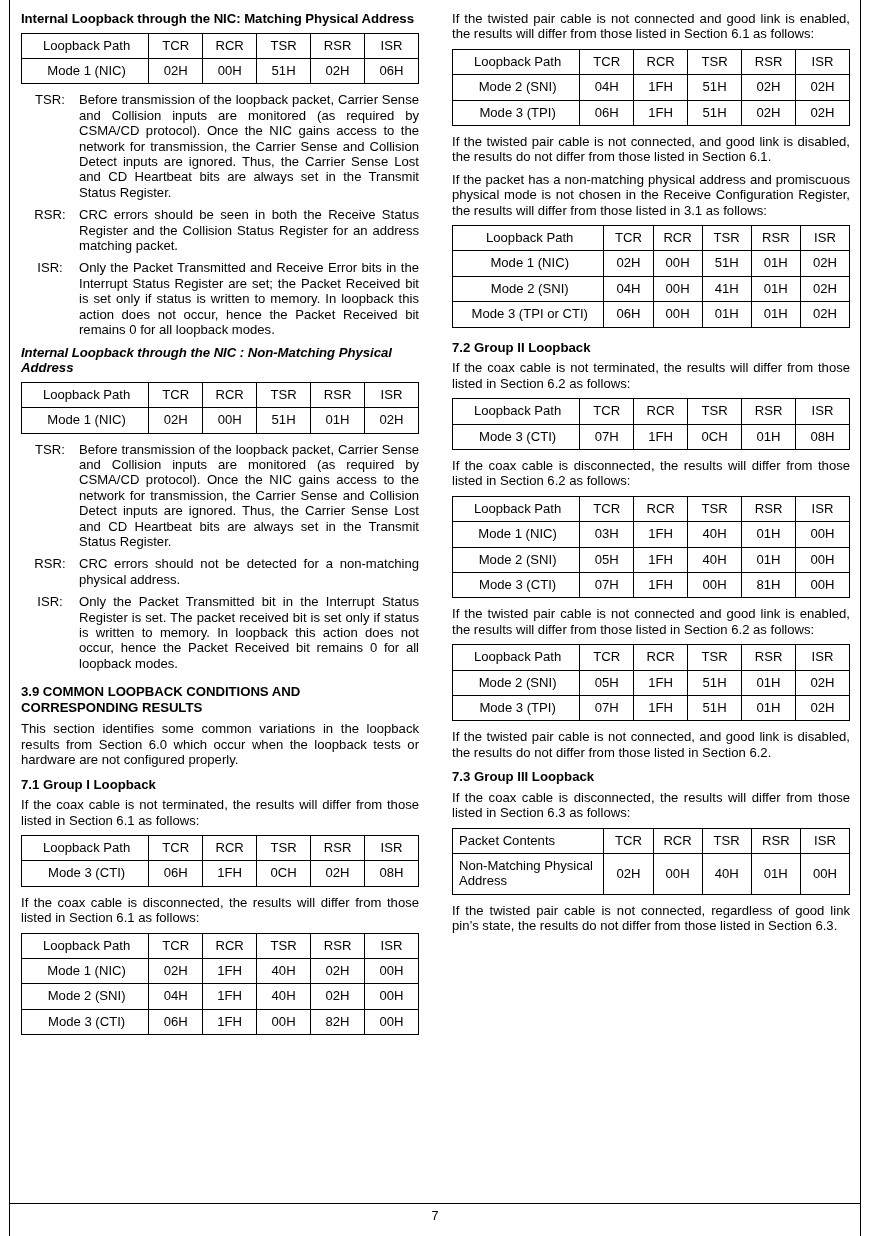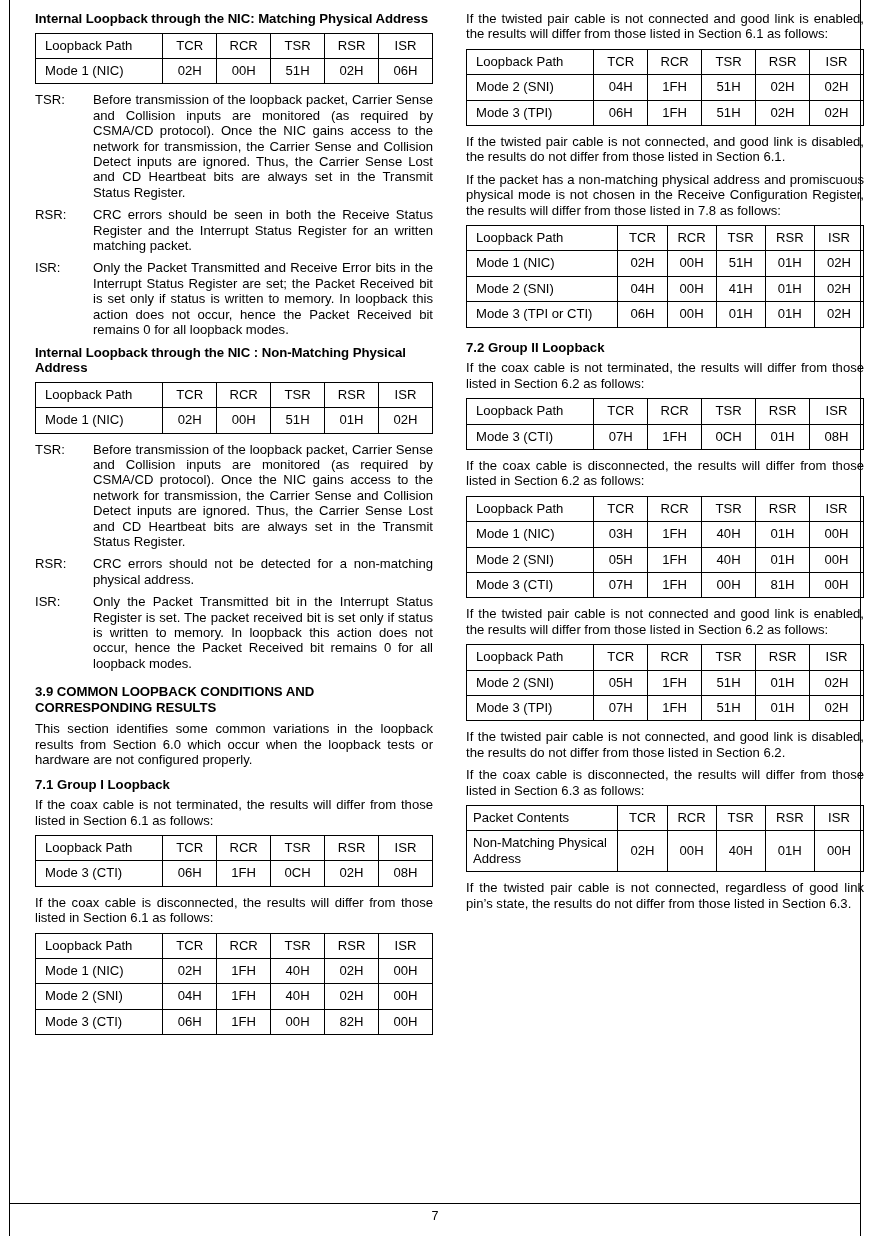--- a/index.html
+++ b/index.html
@@ -20,21 +20,21 @@
     left: 9px;
     top: 0px;
     width: 852px;
     height: 1236px;
     border-left: 1.4px solid #000;
     border-right: 1.4px solid #000;
     box-sizing: border-box;
   }
   .columns {
     position: absolute;
-    left: 25px;
+    left: 11px;
     top: 11px;
     width: 830px;
     display: flex;
     gap: 33px;
   }
   .col {
     width: 398px;
     flex: 0 0 398px;
   }
 
@@ -63,20 +63,21 @@
   
   .defrow {
     display: flex;
     font-size: 13.1px;
     line-height: 15.4px;
     margin: 0 0 7px 0;
   }
   .defrow .lbl {
     flex: 0 0 58px;
     width: 58px;
+    text-align: center;
   }
   .defrow .txt {
     flex: 1 1 auto;
     text-align: justify;
     text-justify: inter-word;
   }
 
   table.reg {
     border-collapse: collapse;
     width: 100%;
@@ -85,21 +86,21 @@
   }
   table.reg td {
     border: 1.3px solid #000;
     font-size: 13.1px;
     line-height: 15.4px;
     padding: 4px 6px 5px 6px;
     text-align: center;
     white-space: nowrap;
   }
   table.reg td.path {
-    text-align: left;
+    text-align: center;
     padding-left: 9px;
   }
   table.reg td.pathc {
     text-align: left;
     white-space: normal;
     line-height: 15.4px;
   }
   
   table.reg col.c0 { width: 125px; }
   table.reg col.cx { width: 53px; }
@@ -163,28 +164,28 @@
             </tr>
           </tbody>
       </table>
 
       <div class="defrow">
         <div class="lbl">TSR:</div>
         <div class="txt">Before transmission of the loopback packet, Carrier Sense and Collision inputs are monitored (as required by CSMA/CD protocol). Once the NIC gains access to the network for transmission, the Carrier Sense and Collision Detect inputs are ignored. Thus, the Carrier Sense Lost and CD Heartbeat bits are always set in the Transmit Status Register.</div>
       </div>
       <div class="defrow">
         <div class="lbl">RSR:</div>
-        <div class="txt">CRC errors should be seen in both the Receive Status Register and the Interrupt Status Register for an written matching packet.</div>
+        <div class="txt">CRC errors should be seen in both the Receive Status Register and the Collision Status Register for an address matching packet.</div>
       </div>
       <div class="defrow">
         <div class="lbl">ISR:</div>
         <div class="txt">Only the Packet Transmitted and Receive Error bits in the Interrupt Status Register are set; the Packet Received bit is set only if status is written to memory. In loopback this action does not occur, hence the Packet Received bit remains 0 for all loopback modes.</div>
       </div>
 
-      <h2 class="secthead" style="margin-top:5px;">Internal Loopback through the NIC : Non-Matching Physical Address</h2>
+      <h2 class="secthead" style="margin-top:5px;font-style:italic;">Internal Loopback through the NIC : Non-Matching Physical Address</h2>
 
       <table class="reg">
         <colgroup>
             <col class="c0">
             <col class="cx">
             <col class="cx">
             <col class="cx">
             <col class="cx">
             <col class="cx">
           </colgroup>
@@ -340,21 +341,21 @@
               <td class="">06H</td>
               <td class="">1FH</td>
               <td class="">51H</td>
               <td class="">02H</td>
               <td class="">02H</td>
             </tr>
           </tbody>
       </table>
 
       <p class="body">If the twisted pair cable is not connected, and good link is disabled, the results do not differ from those listed in Section 6.1.</p>
-      <p class="body">If the packet has a non-matching physical address and promiscuous physical mode is not chosen in the Receive Configuration Register, the results will differ from those listed in 7.8 as follows:</p>
+      <p class="body">If the packet has a non-matching physical address and promiscuous physical mode is not chosen in the Receive Configuration Register, the results will differ from those listed in 3.1 as follows:</p>
 
       <table class="reg wide">
         <colgroup>
             <col class="c0">
             <col class="cx">
             <col class="cx">
             <col class="cx">
             <col class="cx">
             <col class="cx">
           </colgroup>
@@ -507,20 +508,21 @@
               <td class="">1FH</td>
               <td class="">51H</td>
               <td class="">01H</td>
               <td class="">02H</td>
             </tr>
           </tbody>
       </table>
 
       <p class="body">If the twisted pair cable is not connected, and good link is disabled, the results do not differ from those listed in Section 6.2.</p>
 
+      <h3 class="subhead">7.3 Group III Loopback</h3>
       <p class="body">If the coax cable is disconnected, the results will differ from those listed in Section 6.3 as follows:</p>
 
       <table class="reg wide">
         <colgroup>
             <col class="c0">
             <col class="cx">
             <col class="cx">
             <col class="cx">
             <col class="cx">
             <col class="cx">

